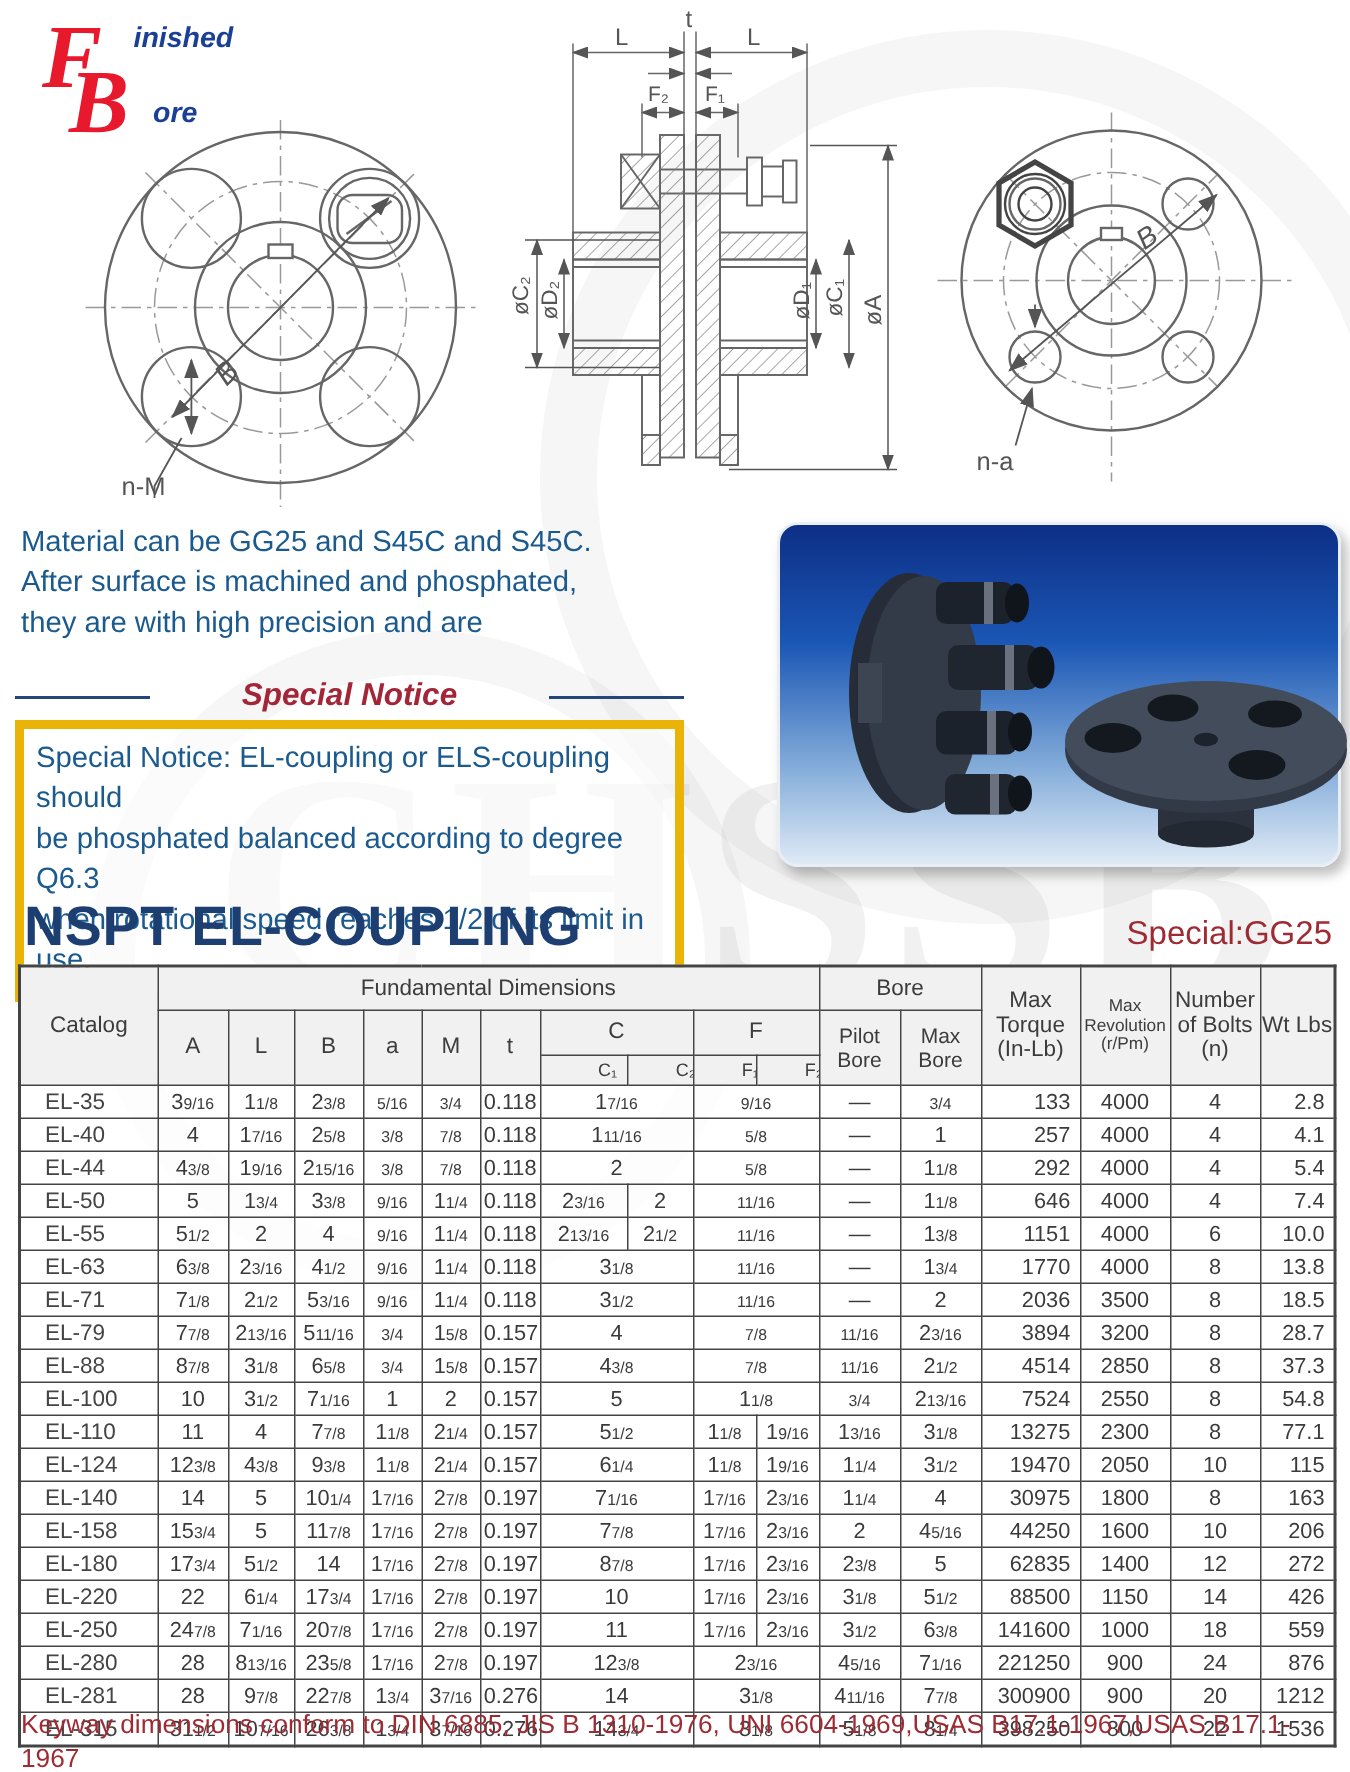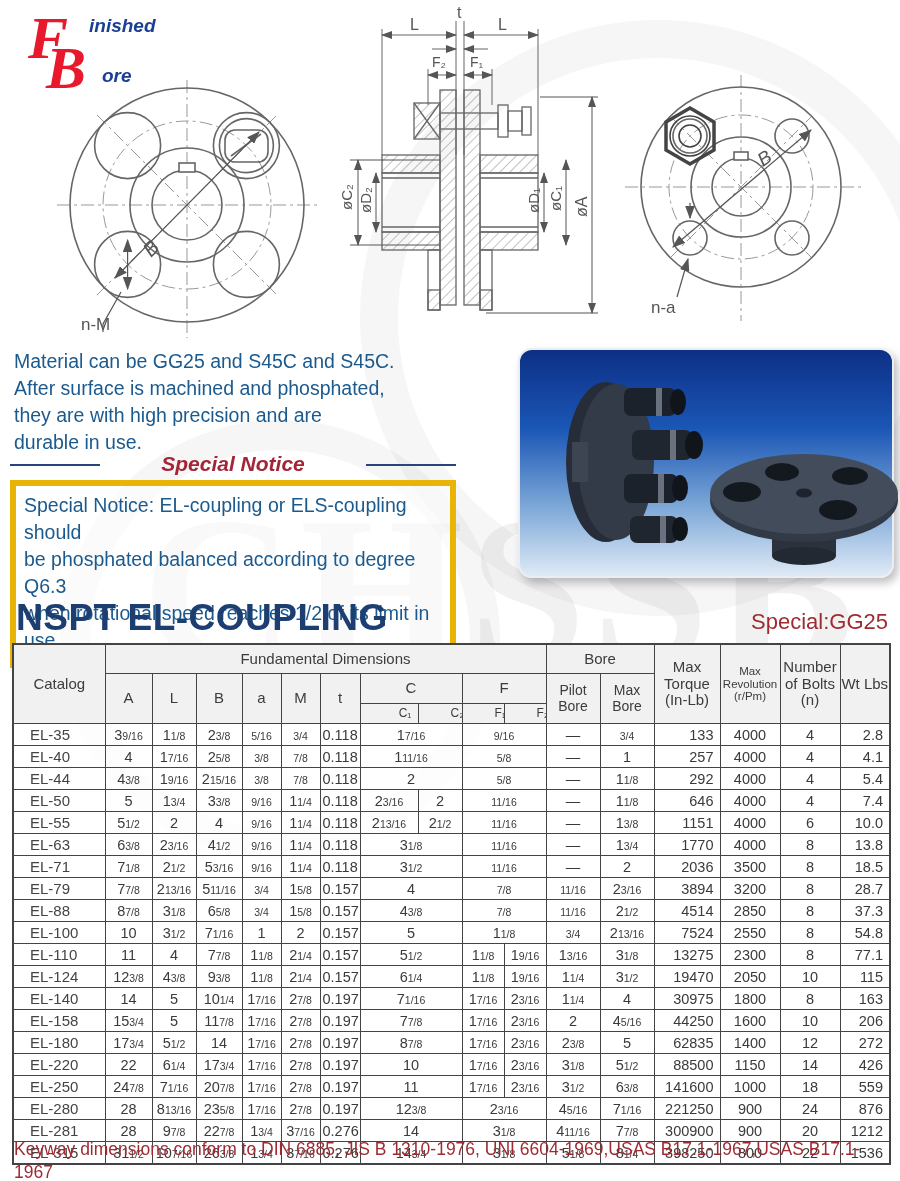--- a/index.html
+++ b/index.html
@@ -213,21 +213,20 @@
     <line x1="62" y1="222" x2="73" y2="184" marker-end="url(#arr)"></line>
   </g>
   <text x="148" y="92" font-size="19" font-style="italic" transform="rotate(-35 148 92)">B</text>
   <text x="36" y="238" font-size="17">n-a</text>
 </svg>
 
 <div class="abs material">
   <div>Material can be GG25 and S45C and S45C.</div>
   <div>After surface is machined and phosphated,</div>
   <div>they are with high precision and are</div>
-  <div>durable in use.</div>
 </div>
 
 <div class="abs notice-wrap">
   <div class="notice-title">
     <span class="line l"></span>
     <span class="txt">Special Notice</span>
     <span class="line r"></span>
   </div>
   <div class="notice-box">
     <div>Special Notice: EL-coupling or ELS-coupling should</div>

